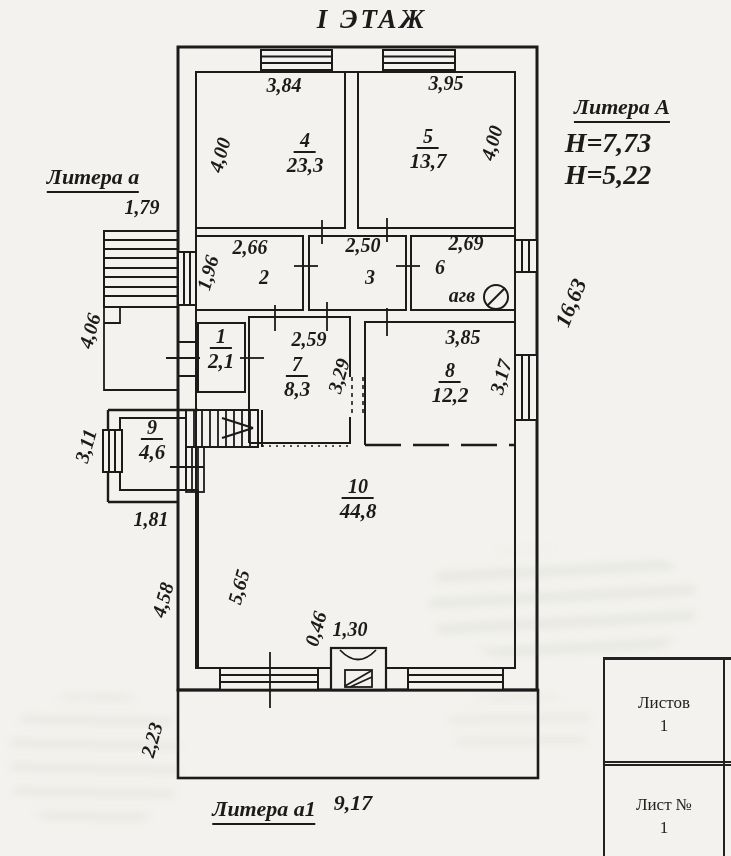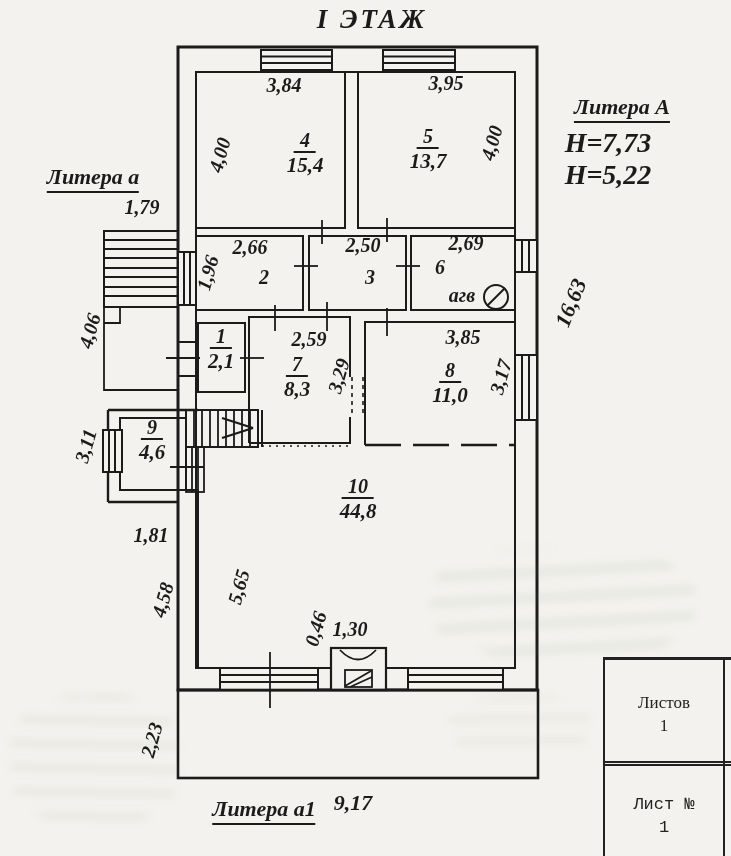--- a/index.html
+++ b/index.html
@@ -26,21 +26,21 @@
   .room-label .num{font-size:20px;line-height:1.05;border-bottom:2px solid #1b1b1b;padding:0 6px;}
   .room-label .area{font-size:21px;line-height:1.2;}
   .plain-num{font-size:20px;}
   .agv{font-size:20px;}
   .sheet-table{position:absolute;left:603px;top:658px;width:128px;height:198px;
     border-top:2px solid #222;border-left:2px solid #222;}
   .sheet-table .vline{position:absolute;left:118px;top:0;width:2px;height:198px;background:#222;}
   .sheet-cell{position:absolute;left:0;width:118px;text-align:center;
     font-size:17px;font-style:normal;font-weight:normal;color:#222;line-height:1.35;}
   .cell1{top:32px;}
-  .cell2{top:134px;font-family:Liberation Mono, monospace;}
+  .cell2{top:134px;}
   .row-divider{position:absolute;left:0;top:104px;width:128px;height:2px;background:#222;}
   .smudge{position:absolute;border-radius:40%;filter:blur(4px);pointer-events:none;}
   .sm1{left:430px;top:548px;width:265px;height:110px;
        background:repeating-linear-gradient(177deg,rgba(110,130,105,.10) 0 7px,rgba(110,130,105,0) 7px 26px);}
   .sm2{left:10px;top:695px;width:170px;height:130px;
        background:repeating-linear-gradient(181deg,rgba(110,125,110,.09) 0 6px,rgba(110,125,110,0) 6px 24px);}
   .sm3{left:450px;top:695px;width:140px;height:60px;
        background:repeating-linear-gradient(179deg,rgba(115,125,105,.08) 0 6px,rgba(115,125,105,0) 6px 22px);}
 </style>
 </head>
@@ -158,37 +158,37 @@
   <div class="txt h plan-title" style="left:372px;top:4px;">I ЭТАЖ</div>
 
   <div class="txt h litera" style="left:622px;top:94px;">Литера А</div>
   <div class="txt h hline" style="left:608px;top:127px;">Н=7,73</div>
   <div class="txt h hline" style="left:608px;top:159px;">Н=5,22</div>
   <div class="txt h litera" style="left:93px;top:164px;">Литера а</div>
   <div class="txt h litera" style="left:228px;top:796px;margin-left:36px;">Литера а1</div>
 
   <div class="room-label" style="left:305px;top:130px;">
     <span class="num">4</span>
-    <span class="area">15,4</span>
+    <span class="area">23,3</span>
   </div>
   <div class="room-label" style="left:428px;top:126px;">
     <span class="num">5</span>
     <span class="area">13,7</span>
   </div>
   <div class="room-label" style="left:221px;top:326px;">
     <span class="num">1</span>
     <span class="area">2,1</span>
   </div>
   <div class="room-label" style="left:297px;top:354px;">
     <span class="num">7</span>
     <span class="area">8,3</span>
   </div>
   <div class="room-label" style="left:450px;top:360px;">
     <span class="num">8</span>
-    <span class="area">11,0</span>
+    <span class="area">12,2</span>
   </div>
   <div class="room-label" style="left:152px;top:417px;">
     <span class="num">9</span>
     <span class="area">4,6</span>
   </div>
   <div class="room-label" style="left:358px;top:476px;">
     <span class="num">10</span>
     <span class="area">44,8</span>
   </div>
 
@@ -198,21 +198,21 @@
   <div class="txt h agv" style="left:462px;top:284px;">агв</div>
 
   <div class="txt h dim" style="left:284px;top:74px;">3,84</div>
   <div class="txt h dim" style="left:446px;top:72px;">3,95</div>
   <div class="txt h dim" style="left:250px;top:236px;">2,66</div>
   <div class="txt h dim" style="left:363px;top:234px;">2,50</div>
   <div class="txt h dim" style="left:466px;top:232px;">2,69</div>
   <div class="txt h dim" style="left:309px;top:320px;margin-top:8px;">2,59</div>
   <div class="txt h dim" style="left:463px;top:326px;">3,85</div>
   <div class="txt h dim" style="left:142px;top:196px;">1,79</div>
-  <div class="txt h dim" style="left:151px;top:524px;">1,81</div>
+  <div class="txt h dim" style="left:151px;top:508px;">1,81</div>
   <div class="txt h dim" style="left:350px;top:618px;">1,30</div>
   <div class="txt h big" style="left:353px;top:790px;">9,17</div>
 
   <div class="txt v dim" style="left:220px;top:155px;">4,00</div>
   <div class="txt v dim" style="left:492px;top:143px;">4,00</div>
   <div class="txt v dim" style="left:208px;top:273px;">1,96</div>
   <div class="txt v dim" style="left:339px;top:376px;">3,29</div>
   <div class="txt v dim" style="left:501px;top:377px;">3,17</div>
   <div class="txt v dim" style="left:90px;top:331px;">4,06</div>
   <div class="txt v dim" style="left:86px;top:446px;">3,11</div>

